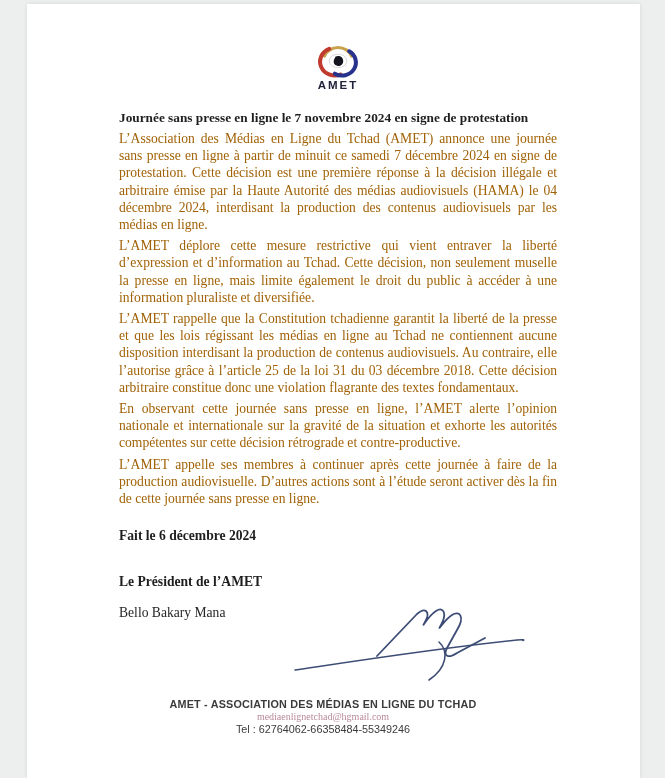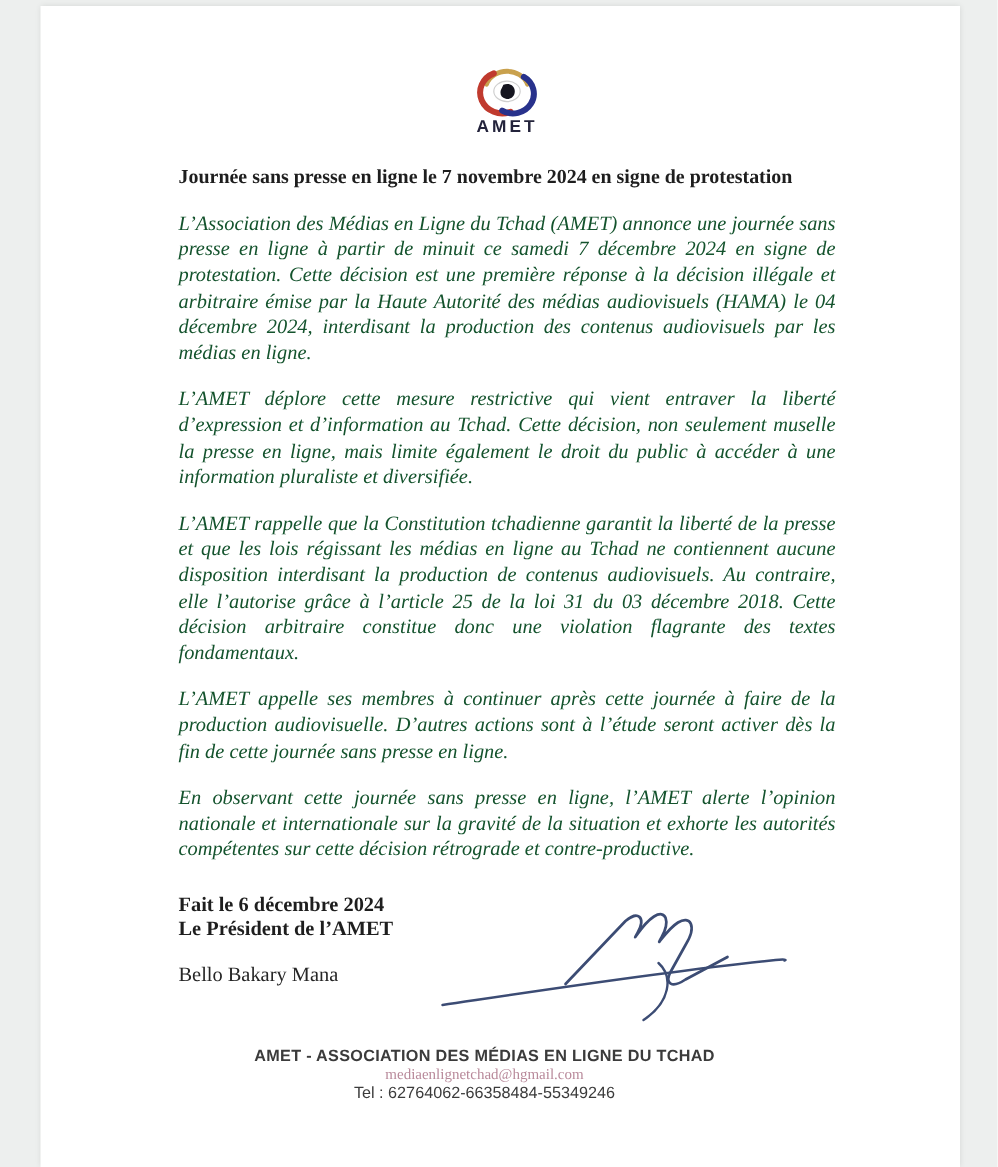--- a/index.html
+++ b/index.html
@@ -36,29 +36,29 @@
     text-decoration:underline;text-underline-offset:3px;
     color:#1c1c1c;
   }
   .doc-title{
     margin:19px 0 0 0;
     font-weight:bold;font-size:13.3px;color:#1e1e1e;
     white-space:nowrap;
   }
   
   .body-p{
-    margin:14px 0 0 0;
+    margin:4px 0 0 0;
     font-size:13.6px;line-height:17.2px;
-    text-align:justify;color:#14532d;font-style:italic;
+    text-align:justify;color:#a16207;
   }
   .bold-line{
     margin:21px 0 0 0;
     font-weight:bold;font-size:13.6px;color:#1e1e1e;
   }
-  .bold-line + .bold-line{margin-top:0;}
+  .bold-line + .bold-line{margin-top:30px;}
   .name-line{
     margin:15px 0 0 0;font-size:13.6px;color:#262626;
   }
   
   .signature{
     position:absolute;left:262px;top:600px;
     pointer-events:none;
   }
   .signature path{
     fill:none;stroke:var(--signature-ink);
@@ -96,22 +96,22 @@
       </svg>
       <div class="logo-label">AMET</div>
     </div>
 
 
     <p class="doc-title">Journée sans presse en ligne le 7 novembre 2024 en signe de protestation</p>
 
     <p class="body-p">L’Association des Médias en Ligne du Tchad (AMET) annonce une journée sans presse en ligne à partir de minuit ce samedi 7 décembre 2024 en signe de protestation. Cette décision est une première réponse à la décision illégale et arbitraire émise par la Haute Autorité des médias audiovisuels (HAMA) le 04 décembre 2024, interdisant la production des contenus audiovisuels par les médias en ligne.</p>
     <p class="body-p">L’AMET déplore cette mesure restrictive qui vient entraver la liberté d’expression et d’information au Tchad. Cette décision, non seulement muselle la presse en ligne, mais limite également le droit du public à accéder à une information pluraliste et diversifiée.</p>
     <p class="body-p">L’AMET rappelle que la Constitution tchadienne garantit la liberté de la presse et que les lois régissant les médias en ligne au Tchad ne contiennent aucune disposition interdisant la production de contenus audiovisuels. Au contraire, elle l’autorise grâce à l’article 25 de la loi 31 du 03 décembre 2018. Cette décision arbitraire constitue donc une violation flagrante des textes fondamentaux.</p>
+    <p class="body-p">En observant cette journée sans presse en ligne, l’AMET alerte l’opinion nationale et internationale sur la gravité de la situation et exhorte les autorités compétentes sur cette décision rétrograde et contre-productive.</p>
     <p class="body-p">L’AMET appelle ses membres à continuer après cette journée à faire de la production audiovisuelle. D’autres actions sont à l’étude seront activer dès la fin de cette journée sans presse en ligne.</p>
-    <p class="body-p">En observant cette journée sans presse en ligne, l’AMET alerte l’opinion nationale et internationale sur la gravité de la situation et exhorte les autorités compétentes sur cette décision rétrograde et contre-productive.</p>
 
     <p class="bold-line">Fait le 6 décembre 2024</p>
     <p class="bold-line">Le Président de l’AMET</p>
     <p class="name-line">Bello Bakary Mana</p>
   </div>
 
   <svg class="signature" width="240" height="82" viewBox="0 0 240 82" aria-hidden="true">
     <path d="M 6 66 C 60 58 150 44 228 36 C 234 35.4 236 35.8 234 36.4" stroke-width="1.6"></path>
     <path d="M 88 52 L 128 10 C 136 3 142 7 136 18 C 131 27 139 12 147 7 C 155 2 158 10 152 21 C 147 30 155 16 163 11 C 171 6 176 13 168 26 L 158 44 C 154 52 159 55 168 49 L 196 34" stroke-width="1.8"></path>
     <path d="M 150 38 C 160 47 158 64 140 76" stroke-width="1.6"></path>

